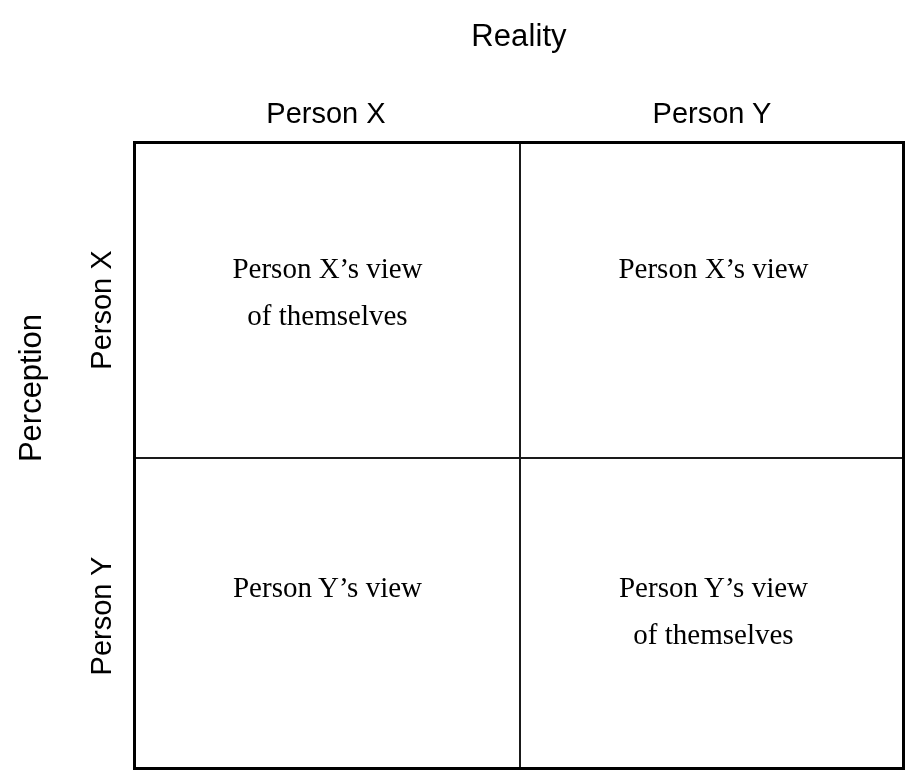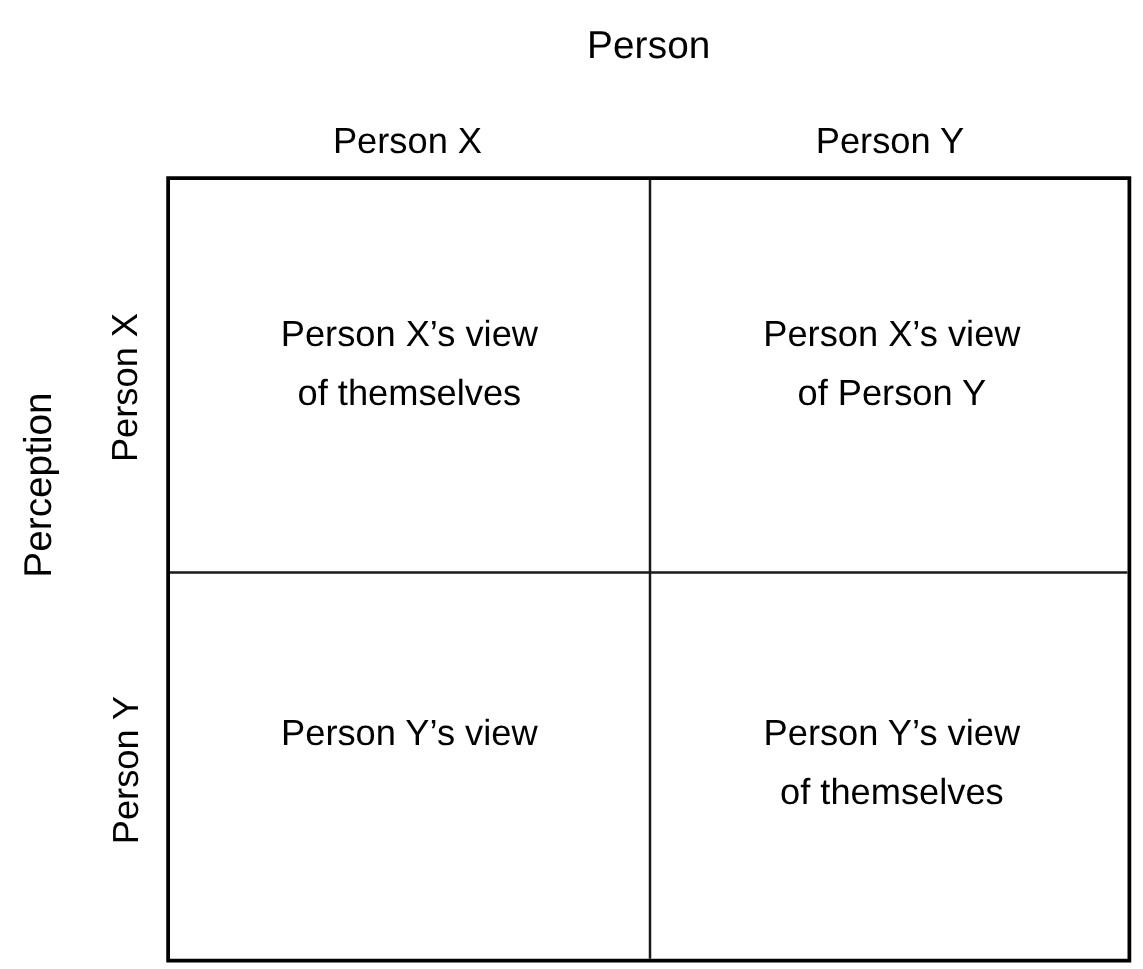--- a/index.html
+++ b/index.html
@@ -116,26 +116,26 @@
     box-sizing: border-box;
     text-align: center;
     font-size: 29px;
     line-height: 47px;
   }
   .cell-tl { left: 0px;   top: 101px; }
   .cell-tr { left: 386px; top: 101px; }
   .cell-bl { left: 0px;   top: 420px; }
   .cell-br { left: 386px; top: 420px; }
 
-  .cell .line { display: block; white-space: nowrap; }
+  .cell .line { display: block; white-space: nowrap; font-family: Liberation Serif, serif; }
 </style>
 </head>
 <body>
 
-<div class="reality-title">Person</div>
+<div class="reality-title">Reality</div>
 
 <div class="col-header col-header-x">Person X</div>
 <div class="col-header col-header-y">Person Y</div>
 
 <div class="perception-label">
   <span>Perception</span>
 </div>
 
 <div class="row-label row-label-x">
   <span>Person X</span>
@@ -149,21 +149,20 @@
   <div class="v-divider"></div>
   <div class="h-divider"></div>
 
   <div class="cell cell-tl">
     <span class="line">Person X’s view</span>
     <span class="line">of themselves</span>
   </div>
 
   <div class="cell cell-tr">
     <span class="line">Person X’s view</span>
-    <span class="line">of Person Y</span>
   </div>
 
   <div class="cell cell-bl">
     <span class="line">Person Y’s view</span>
   </div>
 
   <div class="cell cell-br">
     <span class="line">Person Y’s view</span>
     <span class="line">of themselves</span>
   </div>

